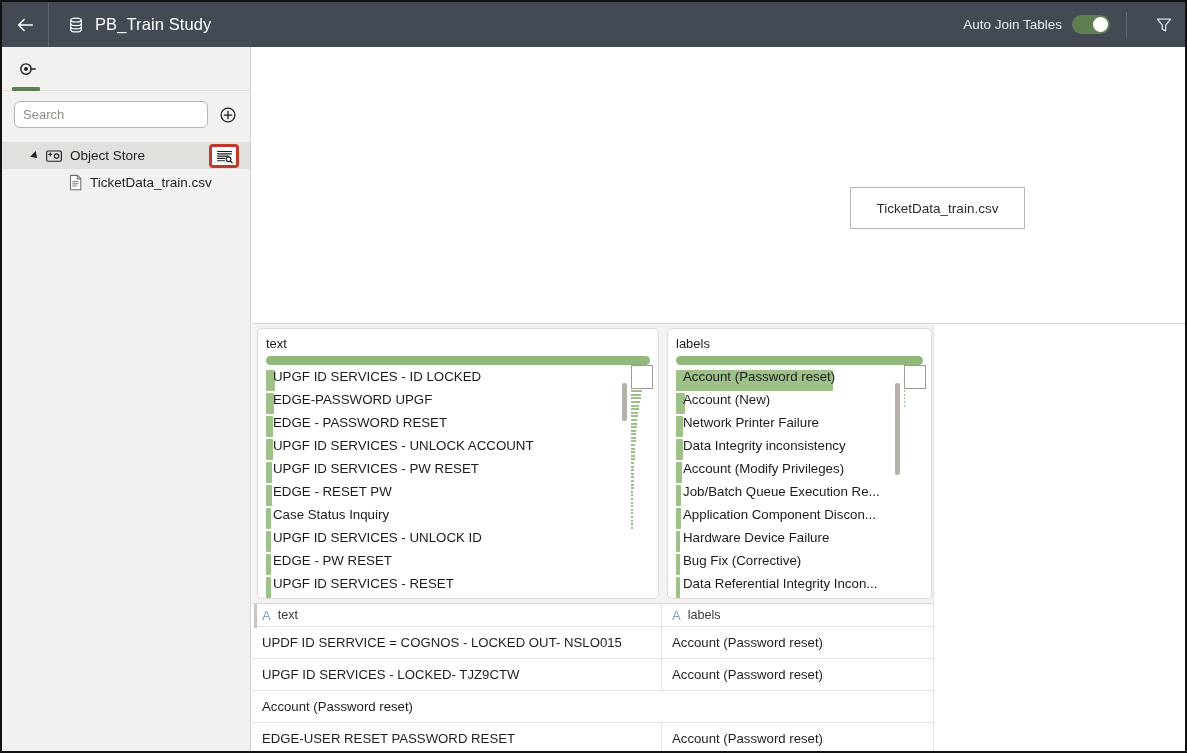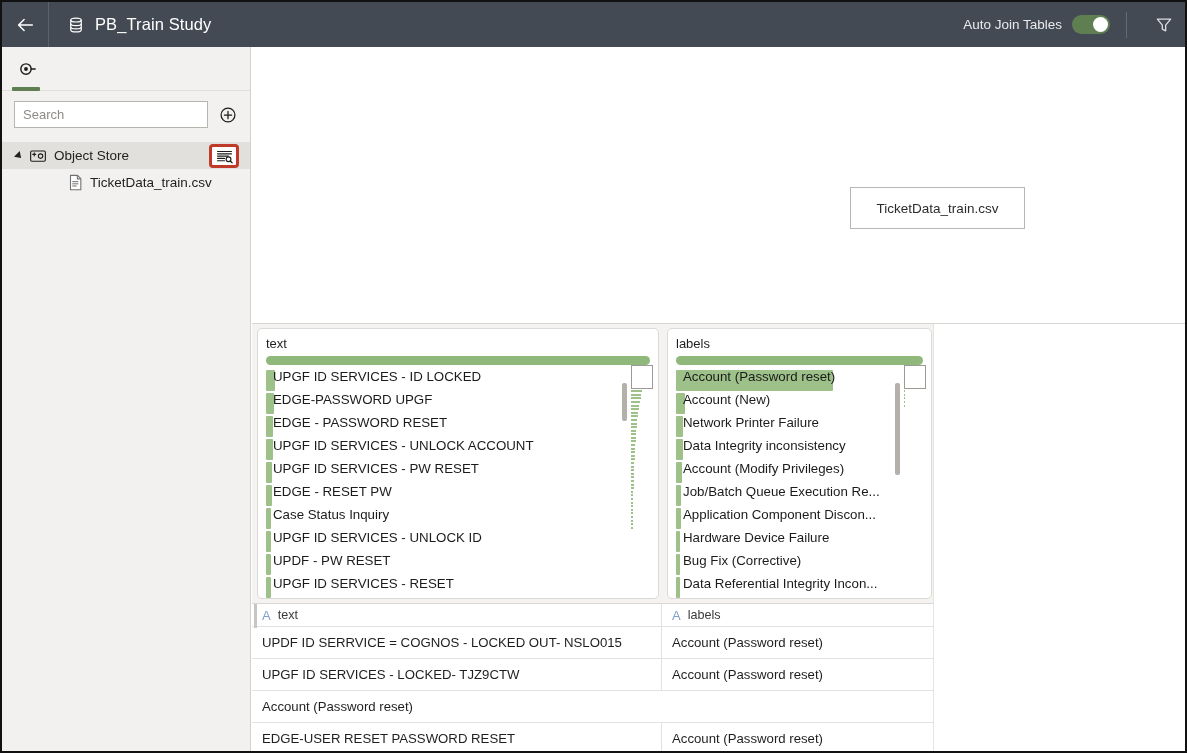--- a/index.html
+++ b/index.html
@@ -89,21 +89,21 @@
     position:absolute; left: 10px; bottom: 0;
     width: 28px; height: 4px; background: #5f7f52; border-radius: 1px;
   }
   .search-row {
     display: flex; align-items: center;
     padding: 10px 12px 8px 12px;
     gap: 10px;
   }
   .search-input {
     flex: 1; height: 27px;
-    border: 1px solid #b8b5b0; border-radius: 0;
+    border: 1px solid #b8b5b0; border-radius: 6px;
     background: #ffffff;
     font-size: 13px; color: #3b3b3b;
     padding: 0 8px;
     font-family: "Liberation Sans", sans-serif;
   }
   .search-input::placeholder { color: #8e8b86; }
   .add-btn {
     width: 22px; height: 22px; cursor: pointer;
     display:flex; align-items:center; justify-content:center;
   }
@@ -119,21 +119,21 @@
     background: #2f2f2f; color: #ffffff;
     margin: 0 11px 0 11px; padding-left: 6px;
     border-radius: 1px;
   }
   .tree-row.level0 .underline {
     position:absolute; right: 34px; bottom: 3px;
     width: 24px; height: 2px; background: #ffffff;
   }
   .tree-row.level1 {
     background: #e2e0dc; color: #222222;
-    padding-left: 14px;
+    padding-left: 30px;
     margin: 0; width: 100%;
   }
   .tree-row.level2 {
     background: transparent; color: #222222;
     padding-left: 66px;
   }
   .caret {
     width: 0; height: 0;
     border-left: 6px solid currentColor;
     border-top: 4px solid transparent;
@@ -410,21 +410,21 @@
           <div class="row">
               <span class="bar" style="width:5px"></span>
               <span class="txt">Case Status Inquiry</span>
             </div>
           <div class="row">
               <span class="bar" style="width:5px"></span>
               <span class="txt">UPGF ID SERVICES - UNLOCK ID</span>
             </div>
           <div class="row">
               <span class="bar" style="width:5px"></span>
-              <span class="txt">UPDF - PW RESET</span>
+              <span class="txt">EDGE - PW RESET</span>
             </div>
           <div class="row">
               <span class="bar" style="width:5px"></span>
               <span class="txt">UPGF ID SERVICES - RESET</span>
             </div>
         </div>
         <div class="mini">
           <div class="hist">
             <div class="hbar" style="width:21px"></div>
               <div class="hbar" style="width:19px"></div>

